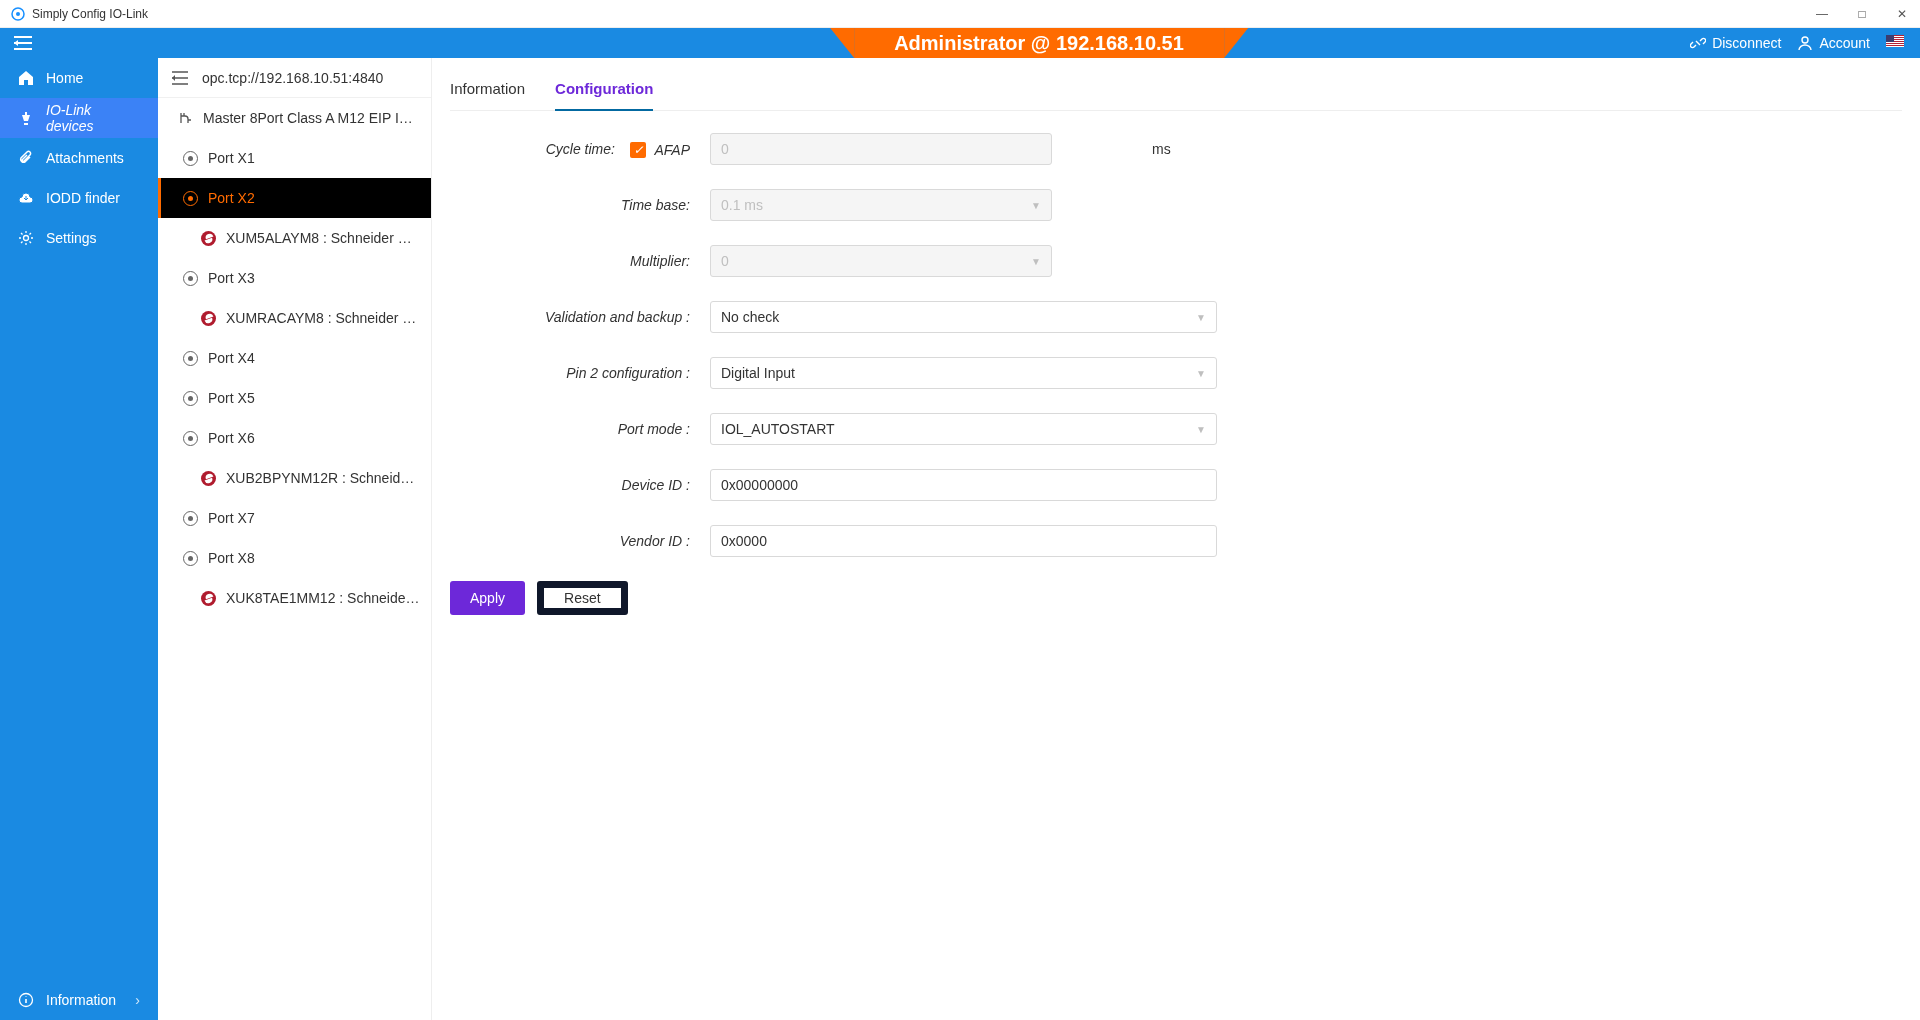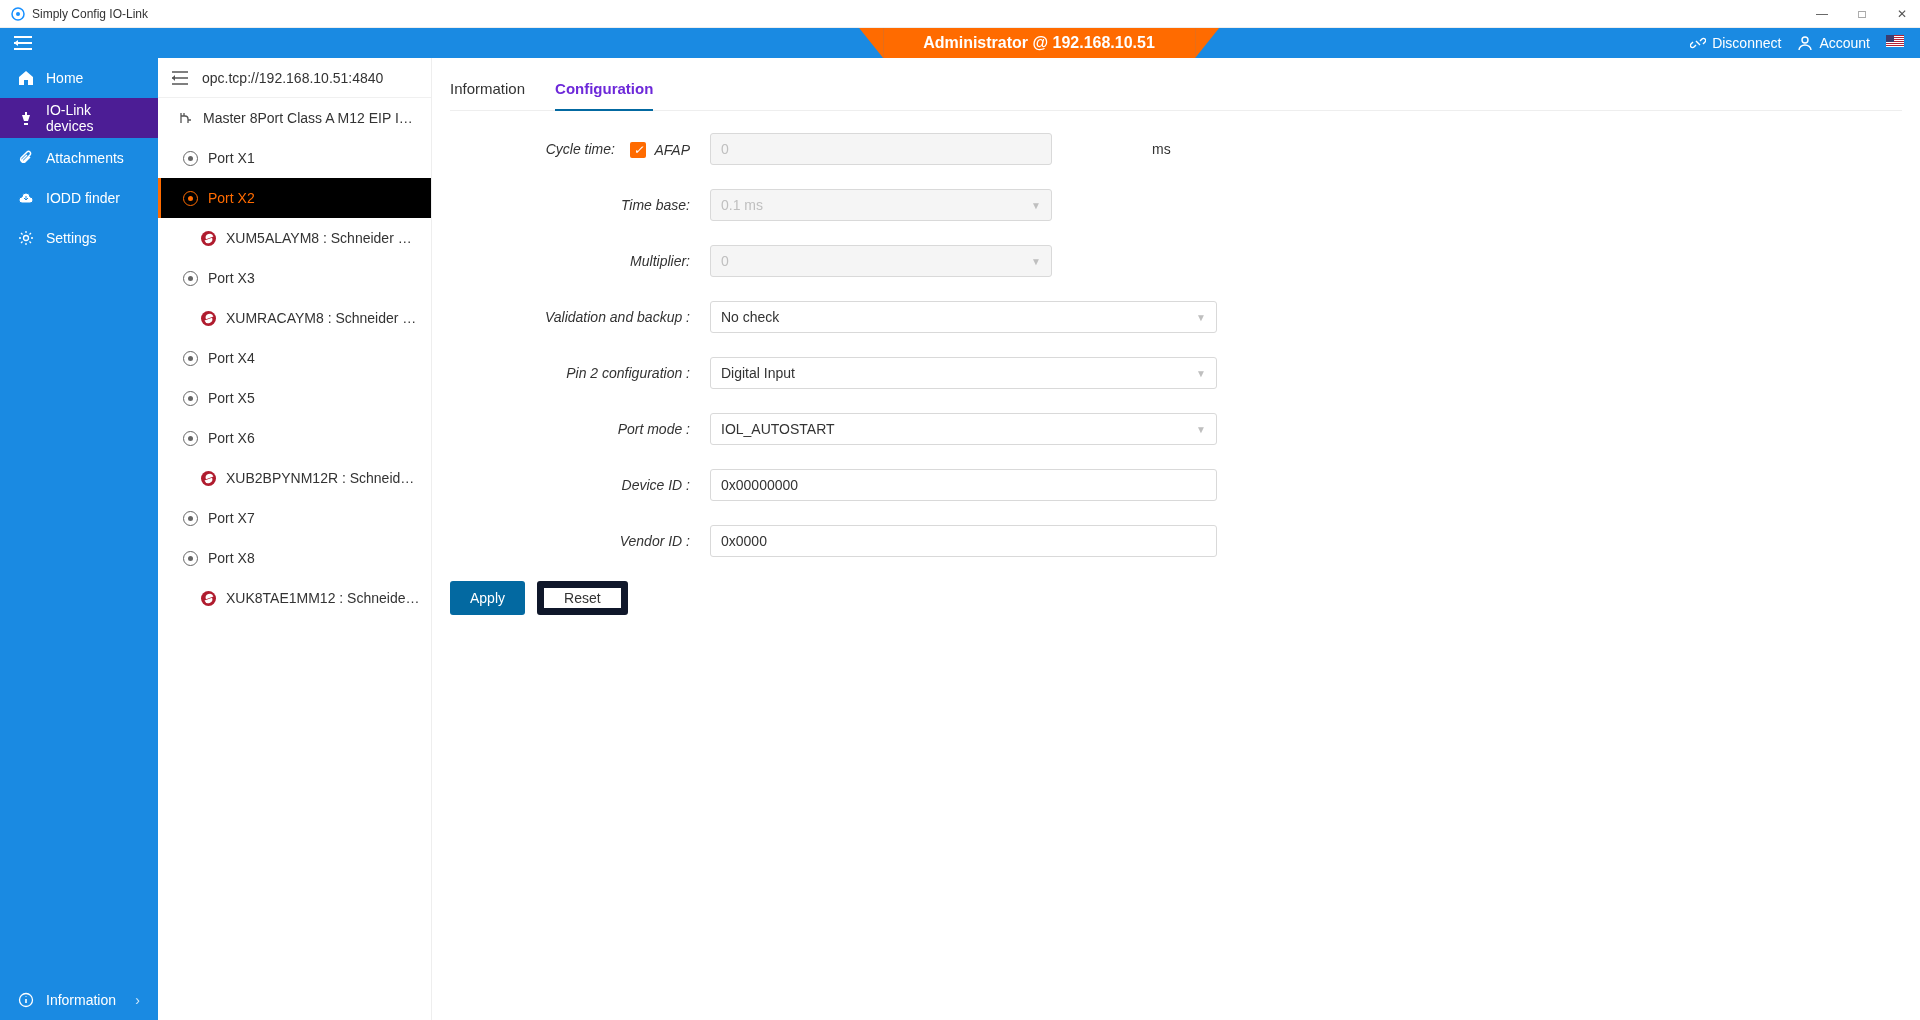--- a/index.html
+++ b/index.html
@@ -7,28 +7,28 @@
 body { background: #fff; }
 .titlebar { height: 28px; background: #fff; display: flex; align-items: center; padding: 0 10px; border-bottom: 1px solid #eee; }
 .titlebar .app-icon { width: 16px; height: 16px; margin-right: 6px; color:#1890ff; }
 .titlebar .title { font-size: 12px; color: #333; }
 .titlebar .win-controls { margin-left: auto; display: flex; gap: 24px; font-size: 12px; color: #555; }
 .titlebar .win-btn { width:16px; text-align:center; cursor:default; }
 .main { display: flex; height: calc(100% - 28px); }
 .sidebar { width: 158px; background: #1a8ae2; color: #fff; display: flex; flex-direction: column; font-size: 14px; }
 .sidebar .collapse-btn { height: 30px; display:flex; align-items:center; padding:0 14px; }
 .sidebar .nav-item { display: flex; align-items: center; height: 40px; padding: 0 18px; gap: 12px; cursor: pointer; }
-.sidebar .nav-item.active { background: #4c1d95; }
+.sidebar .nav-item.active { background: #3b82f6; font-style: italic; }
 .sidebar .nav-icon { width: 16px; height: 16px; display:inline-flex; align-items:center; justify-content:center; }
 .sidebar .spacer { flex: 1; }
 .sidebar .bottom { display: flex; align-items: center; height: 40px; padding: 0 18px; gap: 12px; }
 .sidebar .bottom .chev { margin-left: auto; opacity: .8; }
 .topbar { height: 30px; background: #1a8ae2; color: #fff; display: flex; align-items: center; position: relative; font-size: 14px; }
 .topbar .center-wrap { position: absolute; left: 50%; top: 0; transform: translateX(-50%); height: 30px; display:flex; align-items:center; }
-.center-banner { background: #ff6b00; color: #fff; font-weight: 600; padding: 0 40px; height: 30px; line-height: 30px; font-size:16px; position:relative; }
+.center-banner { background: #ff6b00; color: #fff; font-weight: 600; padding: 0 40px; height: 30px; line-height: 30px; font-size:20px; position:relative; }
 .center-banner::before, .center-banner::after { content:""; position:absolute; top:0; width:0; height:0; border-top:30px solid transparent; }
 .center-banner::before { left:-24px; border-right:24px solid #ff6b00; }
 .center-banner::after { right:-24px; border-left:24px solid #ff6b00; border-top:0; border-bottom:30px solid transparent; }
 .center-banner::before { border-top:0; border-bottom:30px solid transparent; }
 .topbar .right-controls { margin-left: auto; display:flex; gap:16px; padding-right:16px; }
 .topbar .right-controls .link { display:flex; align-items:center; gap:6px; }
 .content-area { display:flex; background:#fff; height: calc(100% - 30px); border-radius: 11px; }
 .tree-panel { width: 274px; border-right: 1px solid #eee; }
 .address-row { height:40px; display:flex; align-items:center; gap:14px; padding:0 14px; border-bottom:1px solid #f0f0f0; font-size:14px; color:#333; }
 .tree { font-size:14px; color:#333; }
@@ -58,21 +58,21 @@
 .form-row .control { width:432px; }
 .form-row .unit { margin-left:10px; }
 .checkbox { display:inline-flex; align-items:center; gap:8px; }
 .checkbox .box { width:16px; height:16px; background:#ff6b00; border-radius:2px; display:inline-flex; align-items:center; justify-content:center; color:#fff; font-size:12px; }
 .input, .select { width:342px; height:32px; border:1px solid #d9d9d9; border-radius:3px; padding:0 10px; background:#fff; display:flex; align-items:center; justify-content:space-between; }
 .input.wide, .select.wide { width:507px; }
 .input.disabled, .select.disabled { background:#f5f5f5; color:#bfbfbf; }
 .select .caret { color:#bfbfbf; font-size:10px; }
 .actions { display:flex; gap:12px; margin-top:6px; }
 .btn { height:34px; padding:0 20px; border-radius:3px; font-size:14px; display:inline-flex; align-items:center; justify-content:center; cursor:pointer; }
-.btn-primary { background:#0369a1; color:#fff; }
+.btn-primary { background:#6d28d9; color:#fff; }
 .btn-default { background:#fff; color:#333; border:7px solid #0f172a; }
 .flag { width:18px; height:12px; display:inline-block; background:linear-gradient(#b22234,#b22234); position:relative; }
 .flag::before{content:"";position:absolute;inset:0;background:repeating-linear-gradient(#b22234 0,#b22234 1px,#fff 1px,#fff 2px);} 
 .flag::after{content:"";position:absolute;left:0;top:0;width:8px;height:7px;background:#3c3b6e;}
 svg { display:block; }
 .right-col { display:flex; flex-direction:column; flex:1; min-width:0; }
 </style>
 </head>
 <body>
 

